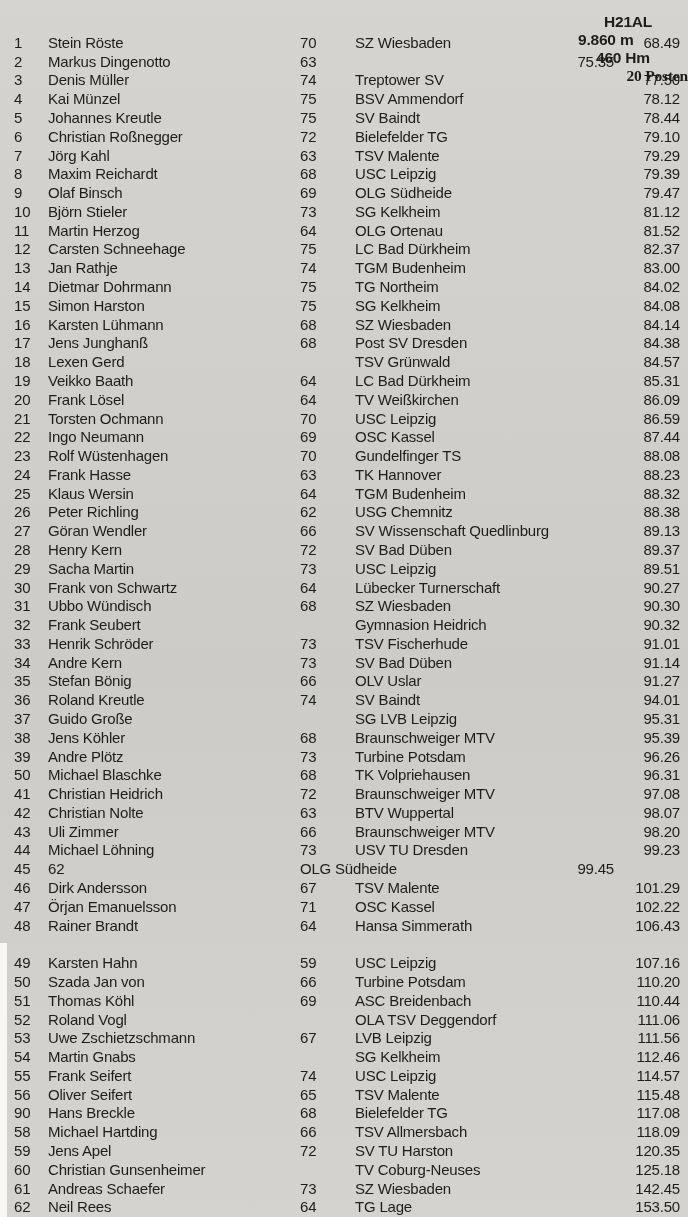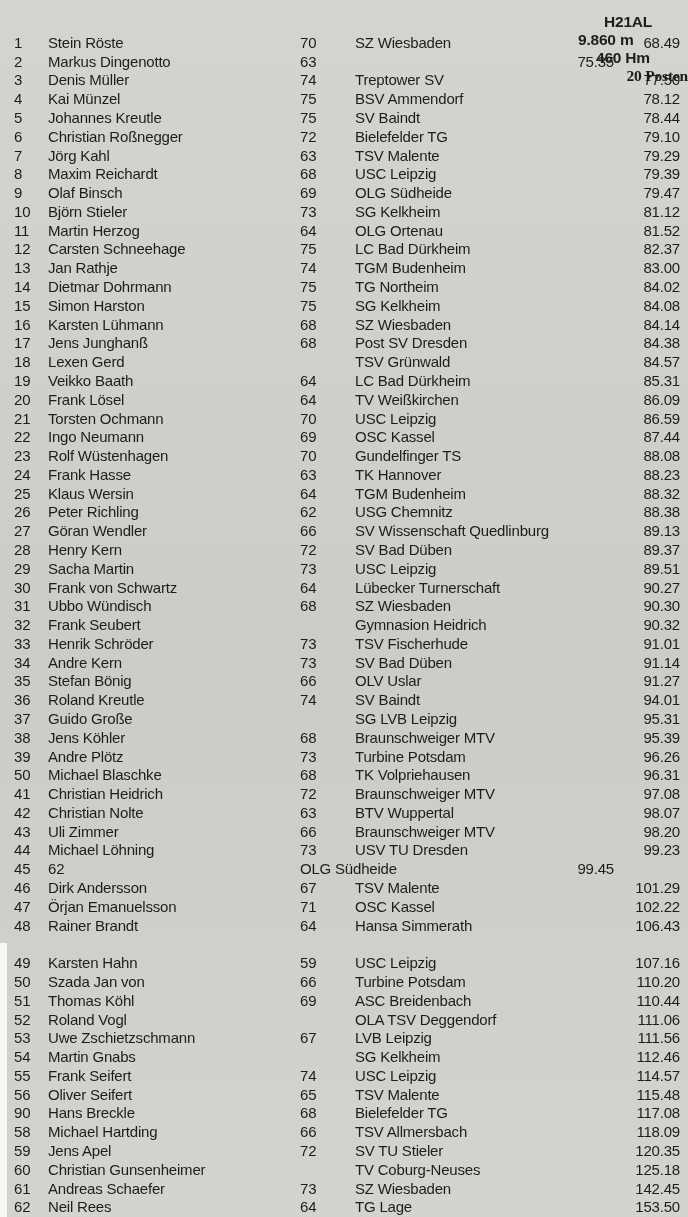--- a/index.html
+++ b/index.html
@@ -532,21 +532,21 @@
     <span class="cell c-name">Michael Hartding</span>
     <span class="cell c-yob">66</span>
     <span class="cell c-club">TSV Allmersbach</span>
     <span class="cell c-time">118.09</span>
   </div>
 
   <div class="row">
     <span class="cell c-place">59</span>
     <span class="cell c-name">Jens Apel</span>
     <span class="cell c-yob">72</span>
-    <span class="cell c-club">SV TU Stieler</span>
+    <span class="cell c-club">SV TU Harston</span>
     <span class="cell c-time">120.35</span>
   </div>
 
   <div class="row">
     <span class="cell c-place">60</span>
     <span class="cell c-name">Christian Gunsenheimer</span>
     <span class="cell c-yob"></span>
     <span class="cell c-club">TV Coburg-Neuses</span>
     <span class="cell c-time">125.18</span>
   </div>

